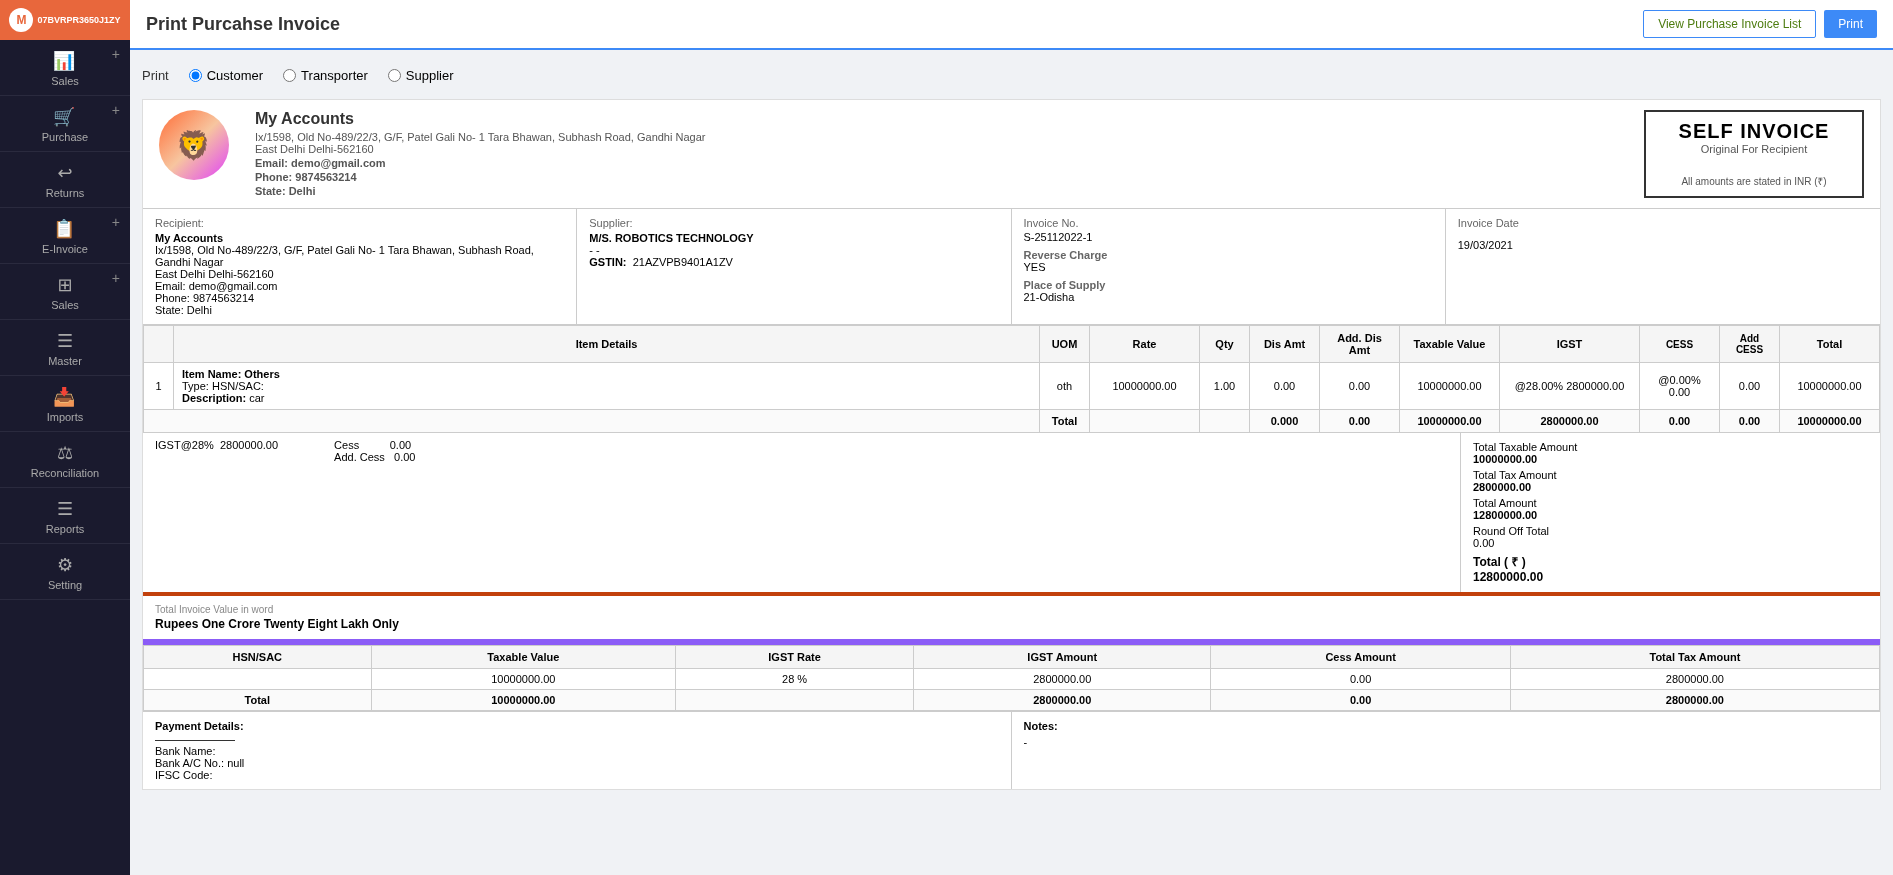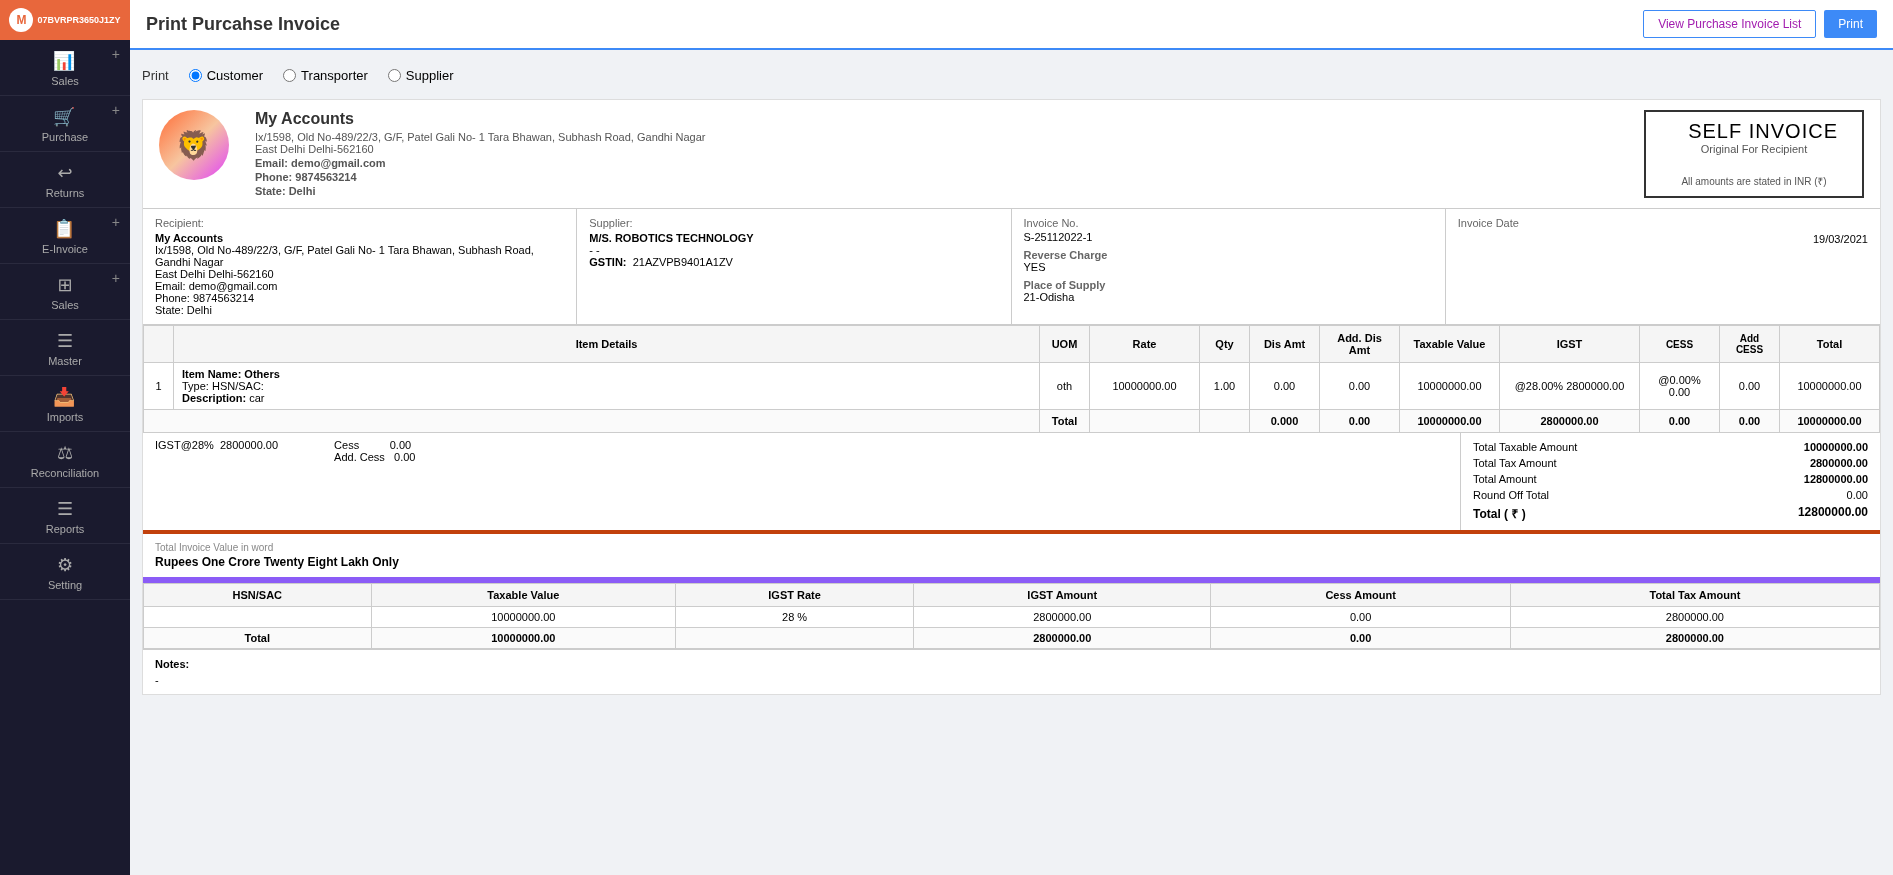--- a/index.html
+++ b/index.html
@@ -77,21 +77,21 @@
     .header-title {
       font-size: 18px;
       font-weight: bold;
       color: #333;
     }
     .header-buttons { display: flex; gap: 8px; }
     .btn-secondary {
       padding: 6px 14px;
       border: 1px solid #3d8af7;
       background: white;
-      color: #a21caf;
+      color: #4d7c0f;
       cursor: pointer;
       font-size: 12px;
       border-radius: 2px;
     }
     .btn-primary {
       padding: 6px 14px;
       background: #3d8af7;
       color: white;
       border: none;
       cursor: pointer;
@@ -146,21 +146,21 @@
     .invoice-company .company-field span { font-weight: bold; }
     .invoice-type-box {
       border: 2px solid #333;
       padding: 8px 24px;
       text-align: center;
       min-width: 220px;
       display: flex;
       flex-direction: column;
       justify-content: center;
     }
-    .invoice-type-box .self-invoice { font-size: 20px; font-weight: normal; letter-spacing: 1px; text-align: right; }
+    .invoice-type-box .self-invoice { font-size: 20px; font-weight: bold; letter-spacing: 1px; }
     .invoice-type-box .original-for { font-size: 11px; color: #555; }
     .invoice-type-box .amounts-note { font-size: 10px; color: #555; margin-top: 19px; }
 
     
     .items-table {
       width: 100%;
       border-collapse: collapse;
       font-size: 11px;
     }
     .items-table th {
@@ -194,20 +194,21 @@
     }
     .tax-right {
       width: 420px;
       border-left: 1px solid #ccc;
       padding: 6px 12px;
     }
     .tax-right-row {
       display: flex;
       justify-content: space-between;
       padding: 2px 0;
+      flex-direction: column;
     }
     .tax-right-row.total-final { font-weight: bold; font-size: 12px; }
 
     
     .total-words-section {
       padding: 8px 12px;
       border-bottom: 6px solid #8b5cf6;
       font-size: 11px;
     }
     .total-words-section .label { color: #888; font-size: 10px; }
@@ -397,21 +398,21 @@
           <div style="font-size:11px;color:#666;">Invoice No.</div>
           <div style="margin-top:2px;">S-25112022-1</div>
           <div style="font-size:11px;color:#666;margin-top:6px;font-weight:bold;">Reverse Charge</div>
           <div>YES</div>
           <div style="font-size:11px;color:#666;margin-top:6px;font-weight:bold;">Place of Supply</div>
           <div>21-Odisha</div>
         </div>
 
         <div style="padding:8px 12px;font-size:11px;">
           <div style="font-size:11px;color:#666;">Invoice Date</div>
-          <div style="margin-top:4px;text-align:right;">19/03/2021</div>
+          <div style="margin-top:10px;">19/03/2021</div>
         </div>
       </div>
 
       <table class="items-table">
         <thead>
           <tr>
             <th style="width:30px;"></th>
             <th>Item Details</th>
             <th style="width:50px;">UOM</th>
             <th style="width:110px;">Rate</th>
@@ -532,20 +533,27 @@
             <td>10000000.00</td>
             <td></td>
             <td>2800000.00</td>
             <td>0.00</td>
             <td>2800000.00</td>
           </tr>
         </tbody>
       </table>
 
       <div class="payment-notes-row">
+        <div class="payment-cell">
+          <div class="payment-label">Payment Details:</div>
+          <div class="underline"></div>
+          <div>Bank Name:</div>
+          <div>Bank A/C No.: null</div>
+          <div>IFSC Code:</div>
+        </div>
         <div class="notes-cell">
           <div class="notes-label">Notes:</div>
           <div>-</div>
         </div>
       </div>
 
     </div>
 
   </div>
 </div>

